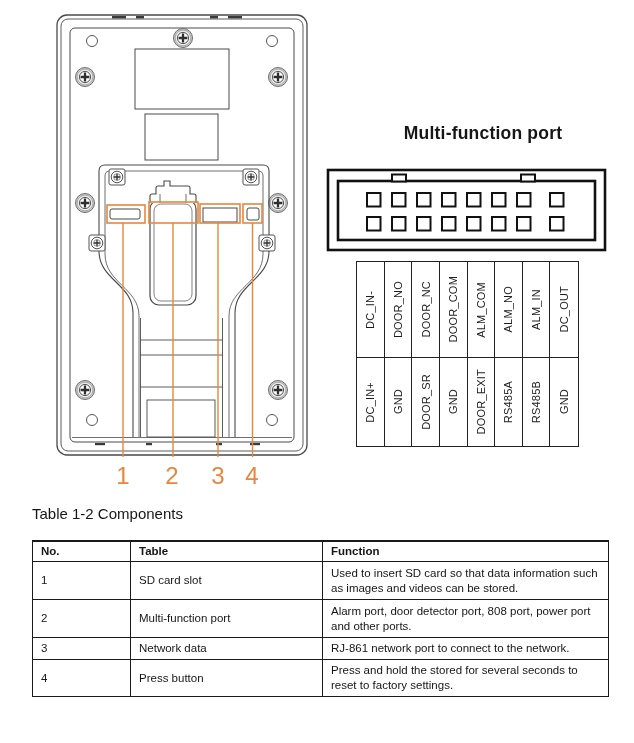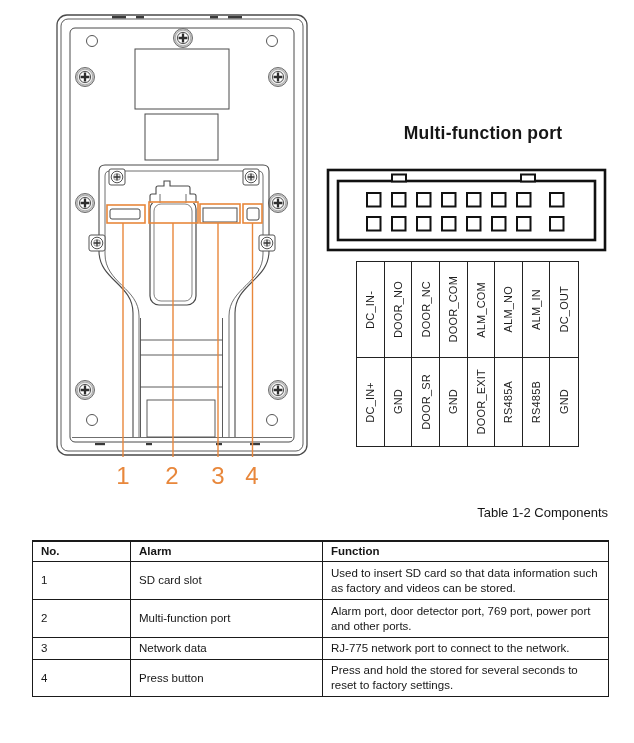--- a/index.html
+++ b/index.html
@@ -53,22 +53,22 @@
     font-size: 11px;
     letter-spacing: 0.2px;
     white-space: nowrap;
     color: #1c1c1c;
   }
 
   
   .table-caption {
     position: absolute;
     left: 32px; top: 505px; width: 576px;
-    text-align: right;
-    font-size: 13px;
+    text-align: left;
+    font-size: 15px;
     color: #161616;
   }
   table.components {
     position: absolute;
     left: 32px; top: 540px;
     width: 576px;
     border-collapse: collapse;
     table-layout: fixed;
     font-size: 11.5px;
     color: #161616;
@@ -298,39 +298,39 @@
 
   <table class="components">
     <colgroup>
       <col style="width:98px">
       <col style="width:192px">
       <col style="width:286px">
     </colgroup>
     <thead>
       <tr class="hrow">
         <th>No.</th>
-        <th>Alarm</th>
+        <th>Table</th>
         <th>Function</th>
       </tr>
     </thead>
     <tbody>
       <tr class="row-1">
         <td>1</td>
         <td>SD card slot</td>
-        <td>Used to insert SD card so that data information such as factory and videos can be stored.</td>
+        <td>Used to insert SD card so that data information such as images and videos can be stored.</td>
       </tr>
       <tr class="row-2">
         <td>2</td>
         <td>Multi-function port</td>
-        <td>Alarm port, door detector port, 769 port, power port and other ports.</td>
+        <td>Alarm port, door detector port, 808 port, power port and other ports.</td>
       </tr>
       <tr class="row-3">
         <td>3</td>
         <td>Network data</td>
-        <td>RJ-775 network port to connect to the network.</td>
+        <td>RJ-861 network port to connect to the network.</td>
       </tr>
       <tr class="row-4">
         <td>4</td>
         <td>Press button</td>
         <td>Press and hold the stored for several seconds to reset to factory settings.</td>
       </tr>
     </tbody>
   </table>
 
 </div>

